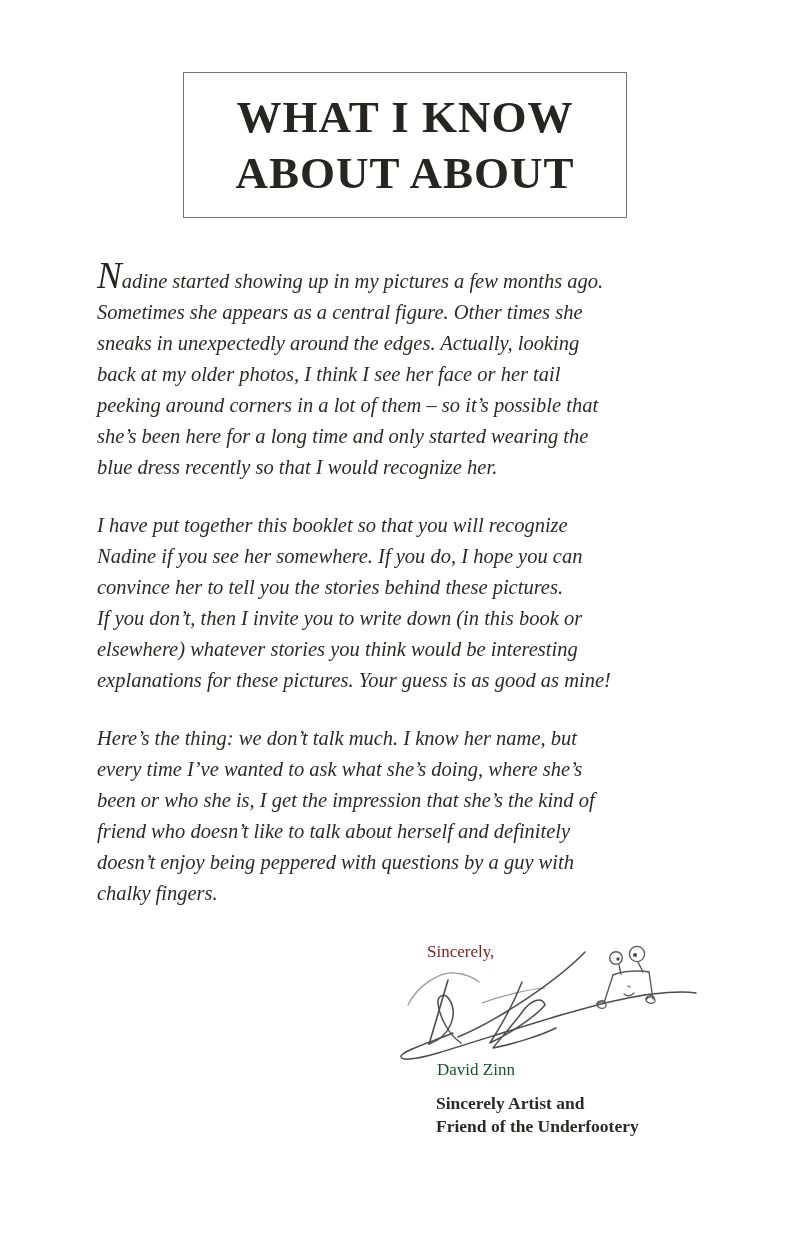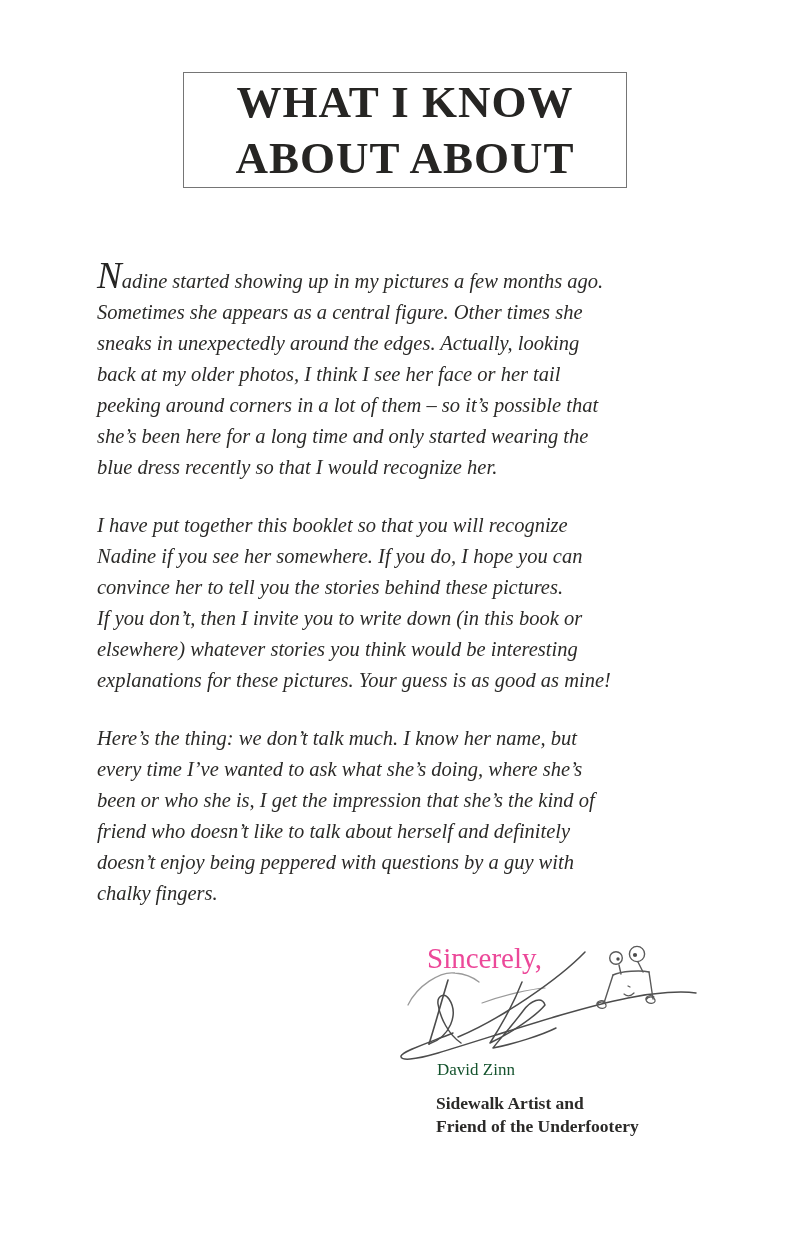--- a/index.html
+++ b/index.html
@@ -8,21 +8,21 @@
     background: #ffffff;
     font-family: "Liberation Serif", serif;
     color: #2b2a28;
     overflow: hidden;
   }
   .page { position: relative; width: 800px; height: 1236px; background: #ffffff; }
 
   
   .title-box {
     position: absolute; left: 183px; top: 72px;
-    width: 444px; height: 116px;
+    width: 444px; height: 146px;
     border: 1px solid #757575;
     box-sizing: border-box;
     display: flex; flex-direction: column;
     align-items: center; justify-content: center;
     text-align: center;
   }
   .title-line {
     font-size: 45px; line-height: 56px;
     font-weight: 700; letter-spacing: 1px;
     color: #262523;
@@ -42,21 +42,21 @@
   .dropcap {
     font-size: 37px;
     line-height: 1px;
     font-weight: 400;
     color: #262523;
   }
 
   
   .salutation {
     position: absolute; left: 427px; top: 942px;
-    font-size: 29px; color: #ec4899; white-space: nowrap;
+    font-size: 17px; color: #7f1d1d; white-space: nowrap;
   }
   .signature-svg {
     position: absolute; left: 393px; top: 945px;
     width: 310px; height: 120px;
   }
   .signer-name {
     position: absolute; left: 437px; top: 1060px;
     font-size: 17px; font-weight: 400; color: #14532d; white-space: nowrap;
   }
   .signer-credit {
@@ -134,16 +134,16 @@
 
       <path d="M235,41 l2,1" stroke-width="1.2"></path>
       <path d="M231,49 q5,4 10,-1" stroke-width="1.2"></path>
 
       <path d="M204,60 c2,-4 8,-4 9,0 c1,4 -7,5 -9,0 c-1,-3 4,-6 8,-3" stroke-width="1.2"></path>
       <path d="M253,55 c2,-4 8,-4 9,0 c1,4 -7,5 -9,0 c-1,-3 4,-6 8,-3" stroke-width="1.2"></path>
     </g>
   </svg>
 
   <div class="signer-name">David Zinn</div>
-  <div class="signer-credit">Sidewalk Artist and
+  <div class="signer-credit">Sincerely Artist and
 Friend of the Underfootery</div>
 
 </div>
 
 </body></html>

